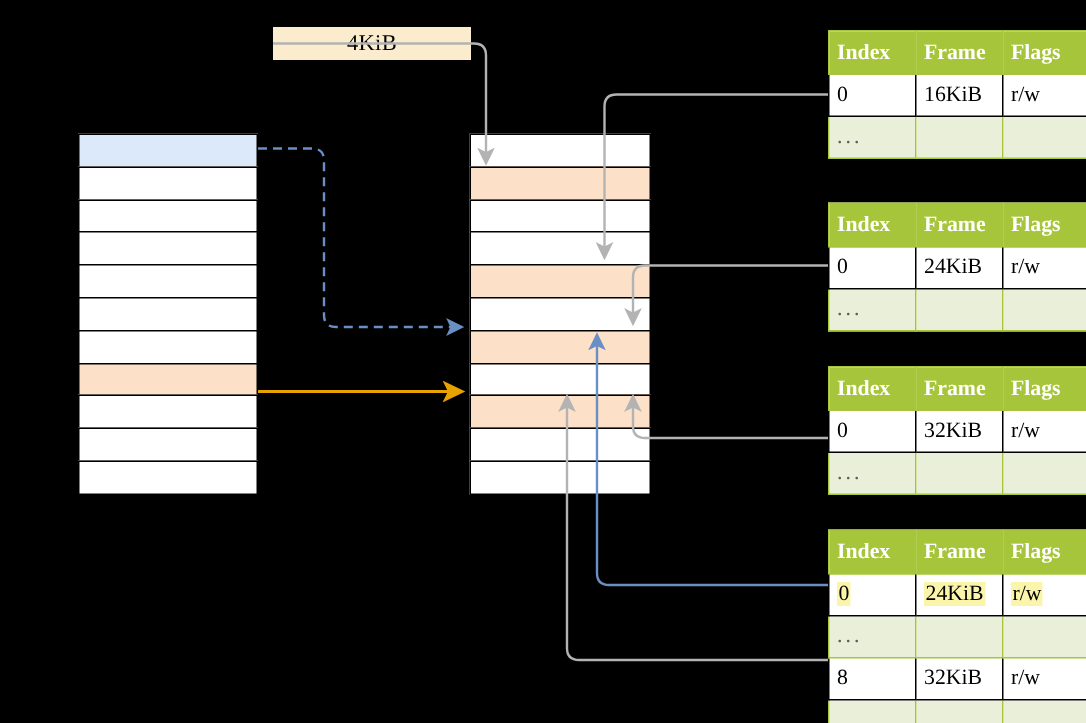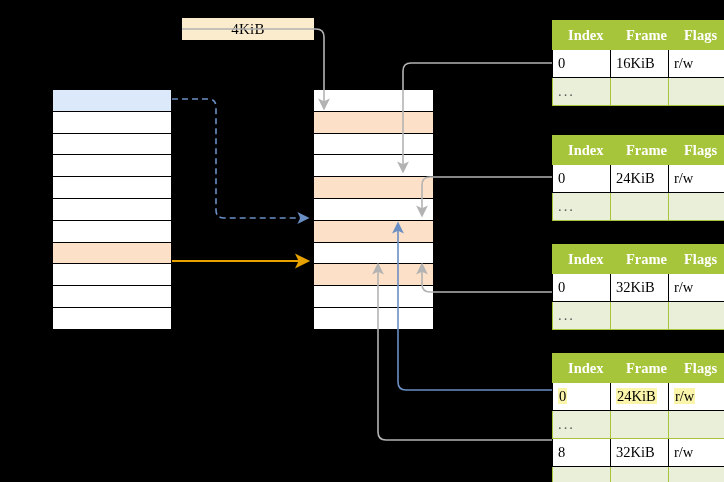--- a/index.html
+++ b/index.html
@@ -15,21 +15,21 @@
 
   
   .labelbox{position:absolute;box-sizing:border-box;background:#fbeccd;
             display:flex;align-items:center;justify-content:center;
             font-size:15px;color:#000;letter-spacing:.2px;}
 
   
   .ptable{position:absolute;border-collapse:collapse;table-layout:fixed;
           background:#fff;}
   .ptable th{background:#a7c53a;color:#ffffff;font-weight:bold;font-size:14.5px;
-             text-align:left;padding:2px 15px;border:1px solid #a7c53a;
+             text-align:left;padding:2px 5px;border:1px solid #a7c53a;
              height:24px;line-height:20px;}
   .ptable td{background:#ffffff;color:#000000;font-size:14.5px;text-align:left;
              padding:1px 5px;border:1px solid #000000;height:25px;
              line-height:23px;white-space:nowrap;overflow:hidden;}
   .ptable tr.ellipsis td{background:#e9efd8;color:#5c5c5c;border:1px solid #a7c53a;
              letter-spacing:2px;}
   .ptable td .hl{background:#fbf5ab;padding:0 1px;}
 
   svg.wires{position:absolute;left:0;top:0;width:724px;height:482px;
             pointer-events:none;}

